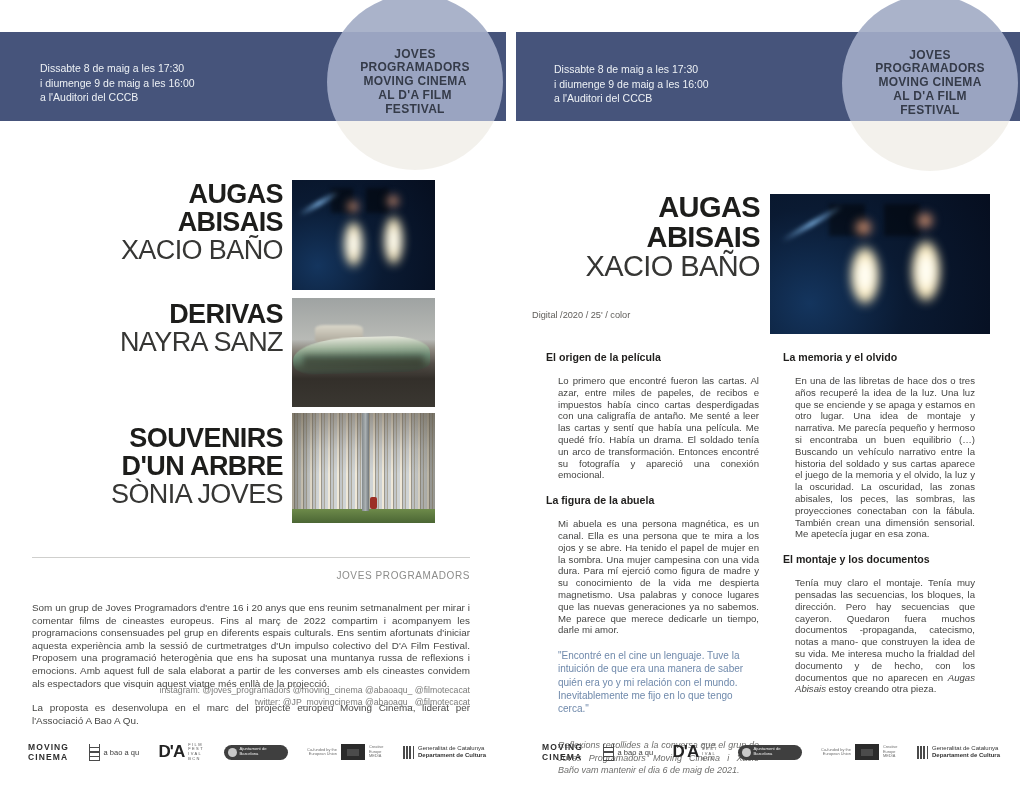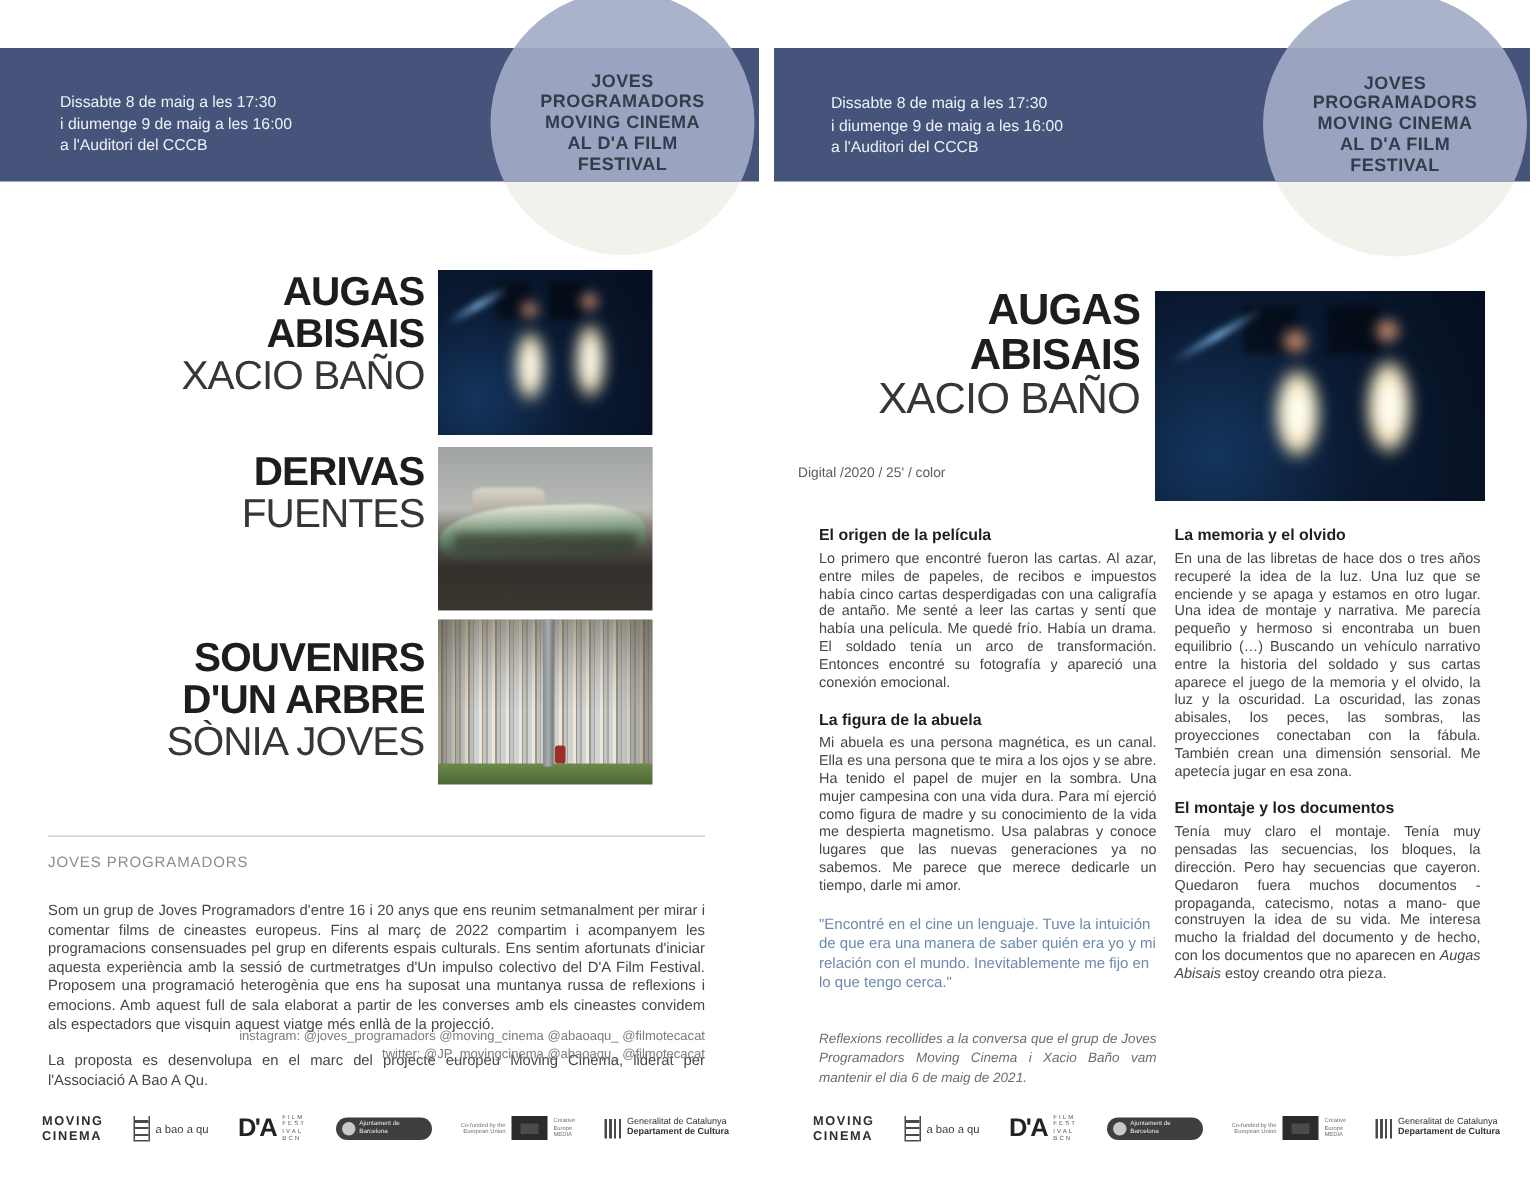--- a/index.html
+++ b/index.html
@@ -59,34 +59,34 @@
              background:linear-gradient(180deg,rgba(105,95,80,.55),rgba(105,95,80,.15) 60%,rgba(0,0,0,0))}
   .ta-vign{position:absolute;left:0;right:0;top:0;bottom:12%;
            background:linear-gradient(90deg,rgba(80,75,60,.45),rgba(0,0,0,0) 18%,rgba(0,0,0,0) 82%,rgba(80,75,60,.45))}
   .ta-grass{position:absolute;left:0;right:0;bottom:0;height:13%;background:linear-gradient(180deg,#6d8a4a,#4b6634)}
   .ta-trunk{position:absolute;left:49%;top:0;bottom:11%;width:7px;
             background:linear-gradient(90deg,#848a8c,#aab0b2 50%,#70767a)}
   .ta-person{position:absolute;left:54.5%;bottom:13%;width:7px;height:12px;background:#9c2f26;border-radius:2px}
 
   
   .divider{position:absolute;height:1px;background:#cfcfcd}
-  .caption{position:absolute;text-align:left;font-size:10px;letter-spacing:.6px;color:#8c8c8a}
+  .caption{position:absolute;text-align:right;font-size:10px;letter-spacing:.6px;color:#8c8c8a}
   .about{position:absolute}
   .about p{margin:12px 0 5px;font-size:9.9px;line-height:12.6px;text-align:justify;color:#474745}
   .social{position:absolute;text-align:right;font-size:8.7px;line-height:11.5px;color:#7b7b79}
 
   
   .bigtitle{position:absolute;text-align:right;z-index:2}
   .bigtitle .t{font-size:29px;line-height:29.5px;font-weight:bold;color:#1d1d1b;letter-spacing:-.6px}
   .bigtitle .d{font-size:29px;line-height:29.5px;font-weight:400;color:#363634;letter-spacing:-.6px}
   .tech{position:absolute;font-size:9.2px;color:#5f5d59}
   .col{position:absolute}
   .col h4{margin:13px 0 4px;font-size:10.6px;line-height:12px;font-weight:bold;color:#201f1d}
   .col h4.first{margin-top:0}
-  .col p{margin:0;font-size:9.6px;line-height:11.8px;text-align:justify;color:#454543}
+  .col p{margin:12px;font-size:9.6px;line-height:11.8px;text-align:justify;color:#454543}
   .quote{margin-top:13px !important;color:#6f89ab !important;font-size:10px !important;
          line-height:13.2px !important;text-align:left !important}
   .footnote{margin-top:24px !important;font-style:italic;font-size:9px !important;
             line-height:12.6px !important;color:#6e6e6c !important;text-align:right}
   .it{font-style:italic}
 
   
   .logos{position:absolute;display:flex;justify-content:space-between;align-items:center;filter:grayscale(1)}
   .lg{display:flex;align-items:center;gap:4px}
   .lg-mc{font-size:8.5px;font-weight:bold;letter-spacing:1.1px;line-height:10px;color:#2e2e2c}
@@ -128,21 +128,21 @@
     <div>FESTIVAL</div>
   </div>
 
   <div class="film" style="left:40px;top:180px;width:243px">
     <div class="t">AUGAS</div>
     <div class="t">ABISAIS</div>
     <div class="d">XACIO BAÑO</div>
   </div>
   <div class="film" style="left:40px;top:300px;width:243px">
     <div class="t">DERIVAS</div>
-    <div class="d">FUENTES</div>
+    <div class="d">NAYRA SANZ</div>
   </div>
   <div class="film" style="left:40px;top:424px;width:243px">
     <div class="t">SOUVENIRS</div>
     <div class="t">D'UN ARBRE</div>
     <div class="d">SÒNIA JOVES</div>
   </div>
 
   <div class="still" style="left:292px;top:180px;width:143px;height:110px">
     <div class="ghost-art">
       <div class="ga-panel ga-p1"></div>

